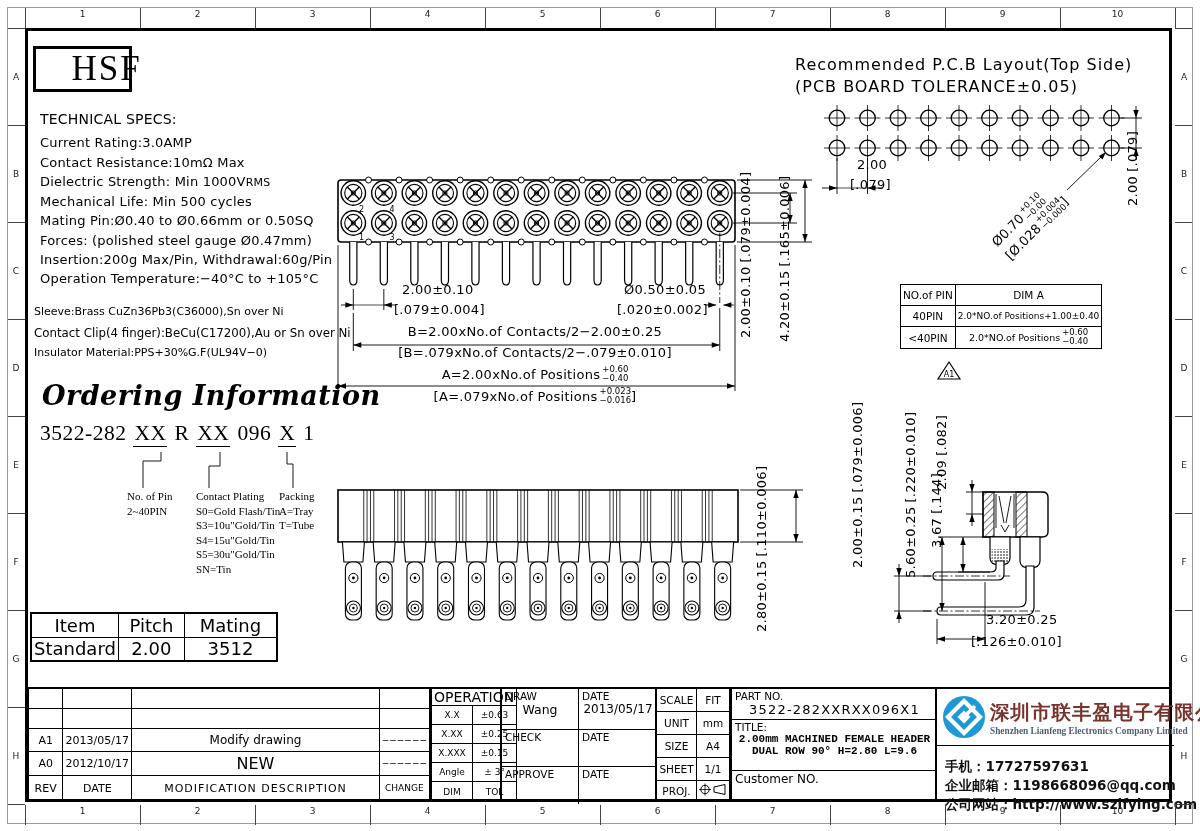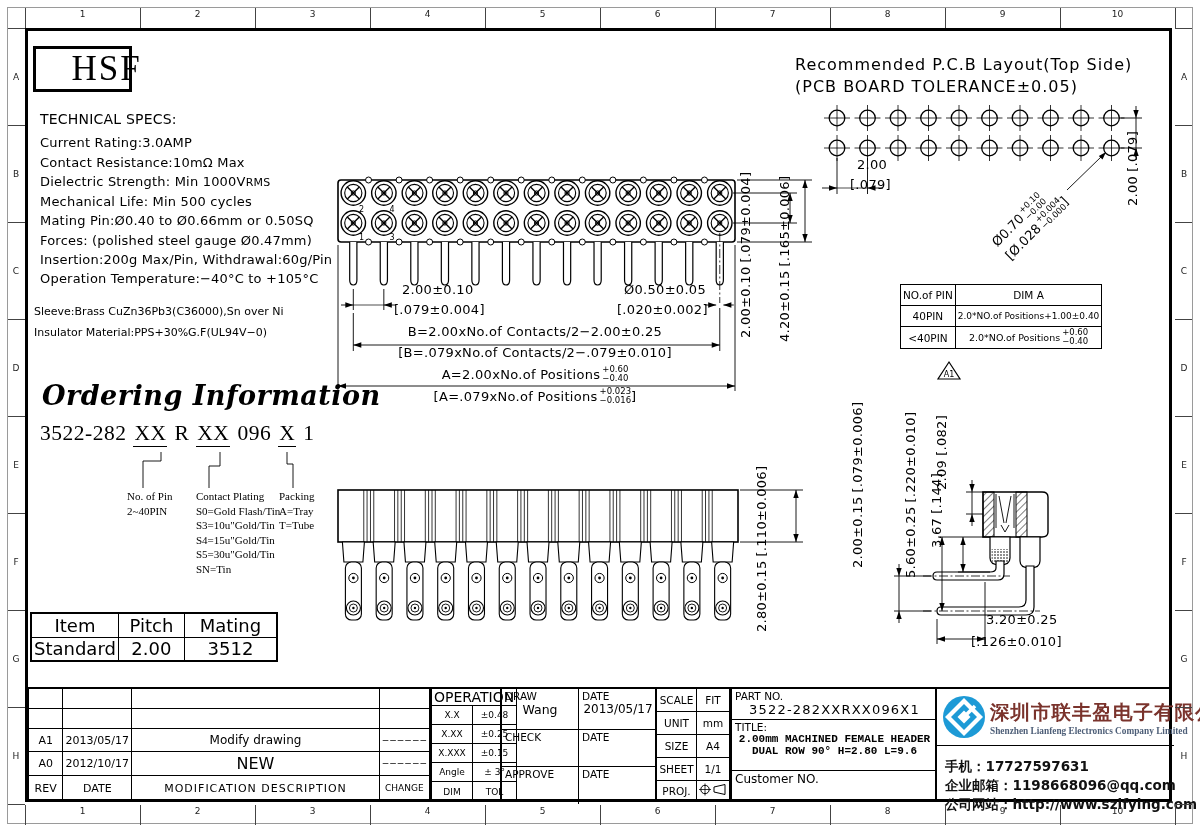--- a/index.html
+++ b/index.html
@@ -60,20 +60,21 @@
     <div>Contact Resistance:10mΩ Max</div>
     <div><span>Dielectric Strength: Min 1000V</span><span style="font-size:11px">RMS</span></div>
     <div>Mechanical Life: Min 500 cycles</div>
     <div>Mating Pin:Ø0.40 to Ø0.66mm or 0.50SQ</div>
     <div>Forces: (polished steel gauge Ø0.47mm)</div>
     <div>Insertion:200g Max/Pin,  Withdrawal:60g/Pin</div>
     <div>Operation Temperature:−40°C to +105°C</div>
   </div>
   <div class="mats">
     <div class="m0">Sleeve:Brass CuZn36Pb3(C36000),Sn over Ni</div>
+    <div class="m1">Contact Clip(4 finger):BeCu(C17200),Au or Sn over Ni</div>
     <div class="m2">Insulator Material:PPS+30%G.F(UL94V−0)</div>
   </div>
 
   <div class="ord-title">Ordering Information</div>
   <div class="ordcode">
     <span>3522-282</span><span class="u">XX</span><span>R</span><span class="u">XX</span><span>096</span><span class="u">X</span><span>1</span>
   </div>
   <svg class="abs" id="ol" style="left:125px;top:452px" width="200" height="38">
     <polyline points="36,0 36,9 18,9 18,36" fill="none" stroke="#000" stroke-width="0.9"></polyline>
     <polyline points="95,0 95,14 84,14 84,36" fill="none" stroke="#000" stroke-width="0.9"></polyline>
@@ -696,21 +697,21 @@
   </tbody>
     </table>
 
   <table class="abs" style="left:430px;top:687px;width:70px;height:115px;font-size:9px;text-align:center;border-top:2.5px solid #000;border-left:2px solid #000">
     <tbody>
         <tr style="height:17px">
           <td colspan="2" style="font-size:14px">OPERATION</td>
         </tr>
     <tr style="height:19px">
           <td style="width:36px">X.X</td>
-          <td>±0.48</td>
+          <td>±0.63</td>
         </tr>
     <tr style="height:19px">
           <td>X.XX</td>
           <td>±0.25</td>
         </tr>
     <tr style="height:19px">
           <td>X.XXX</td>
           <td>±0.15</td>
         </tr>
     <tr style="height:19px">

